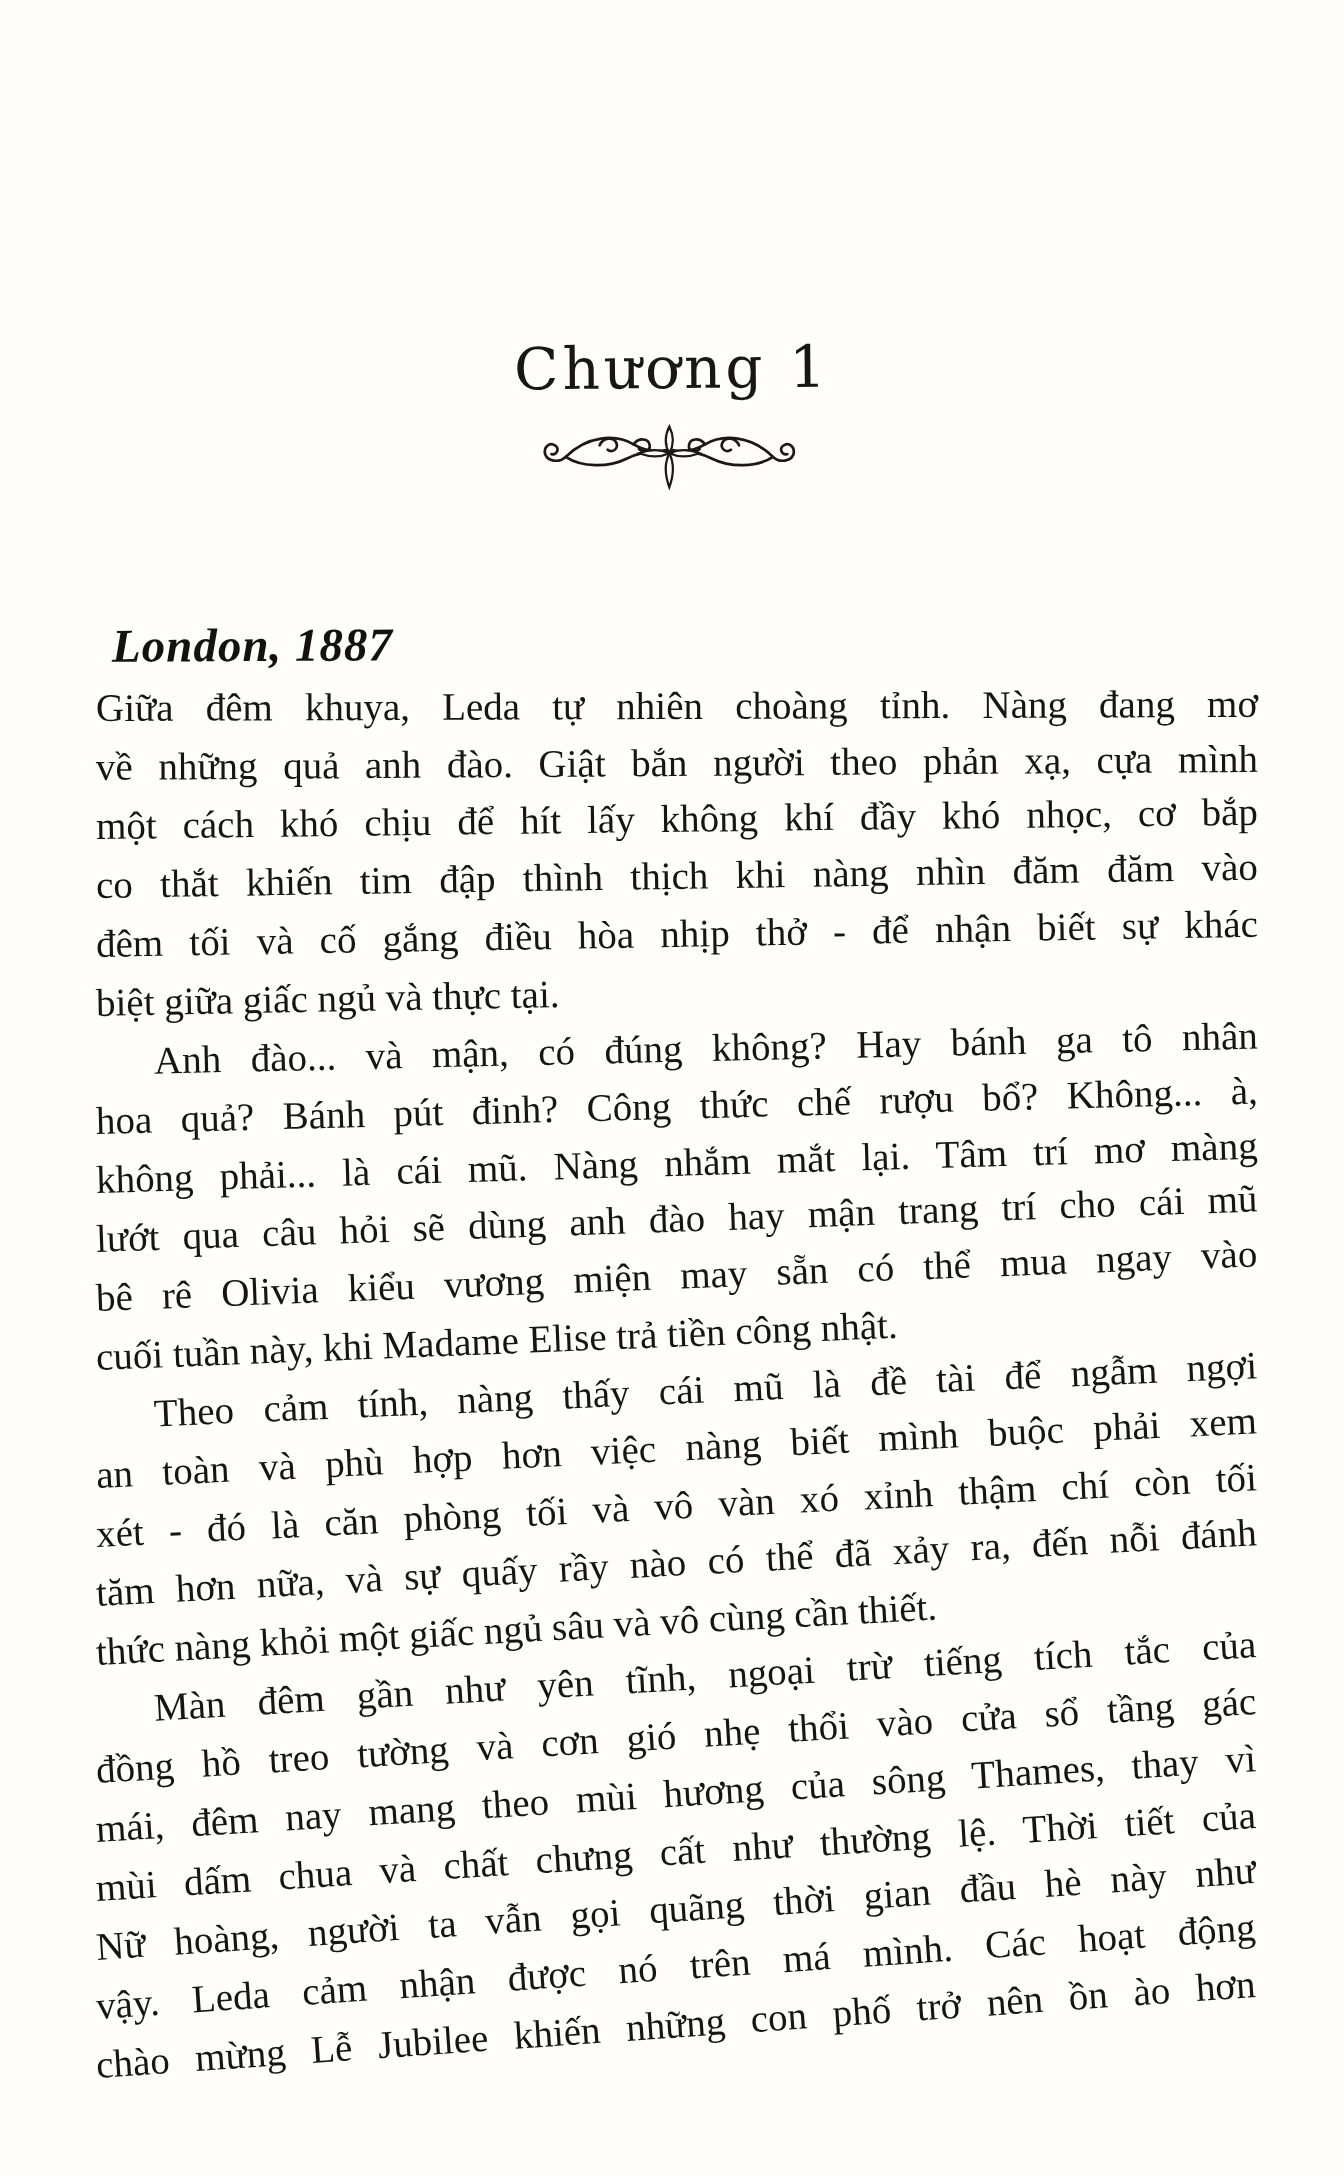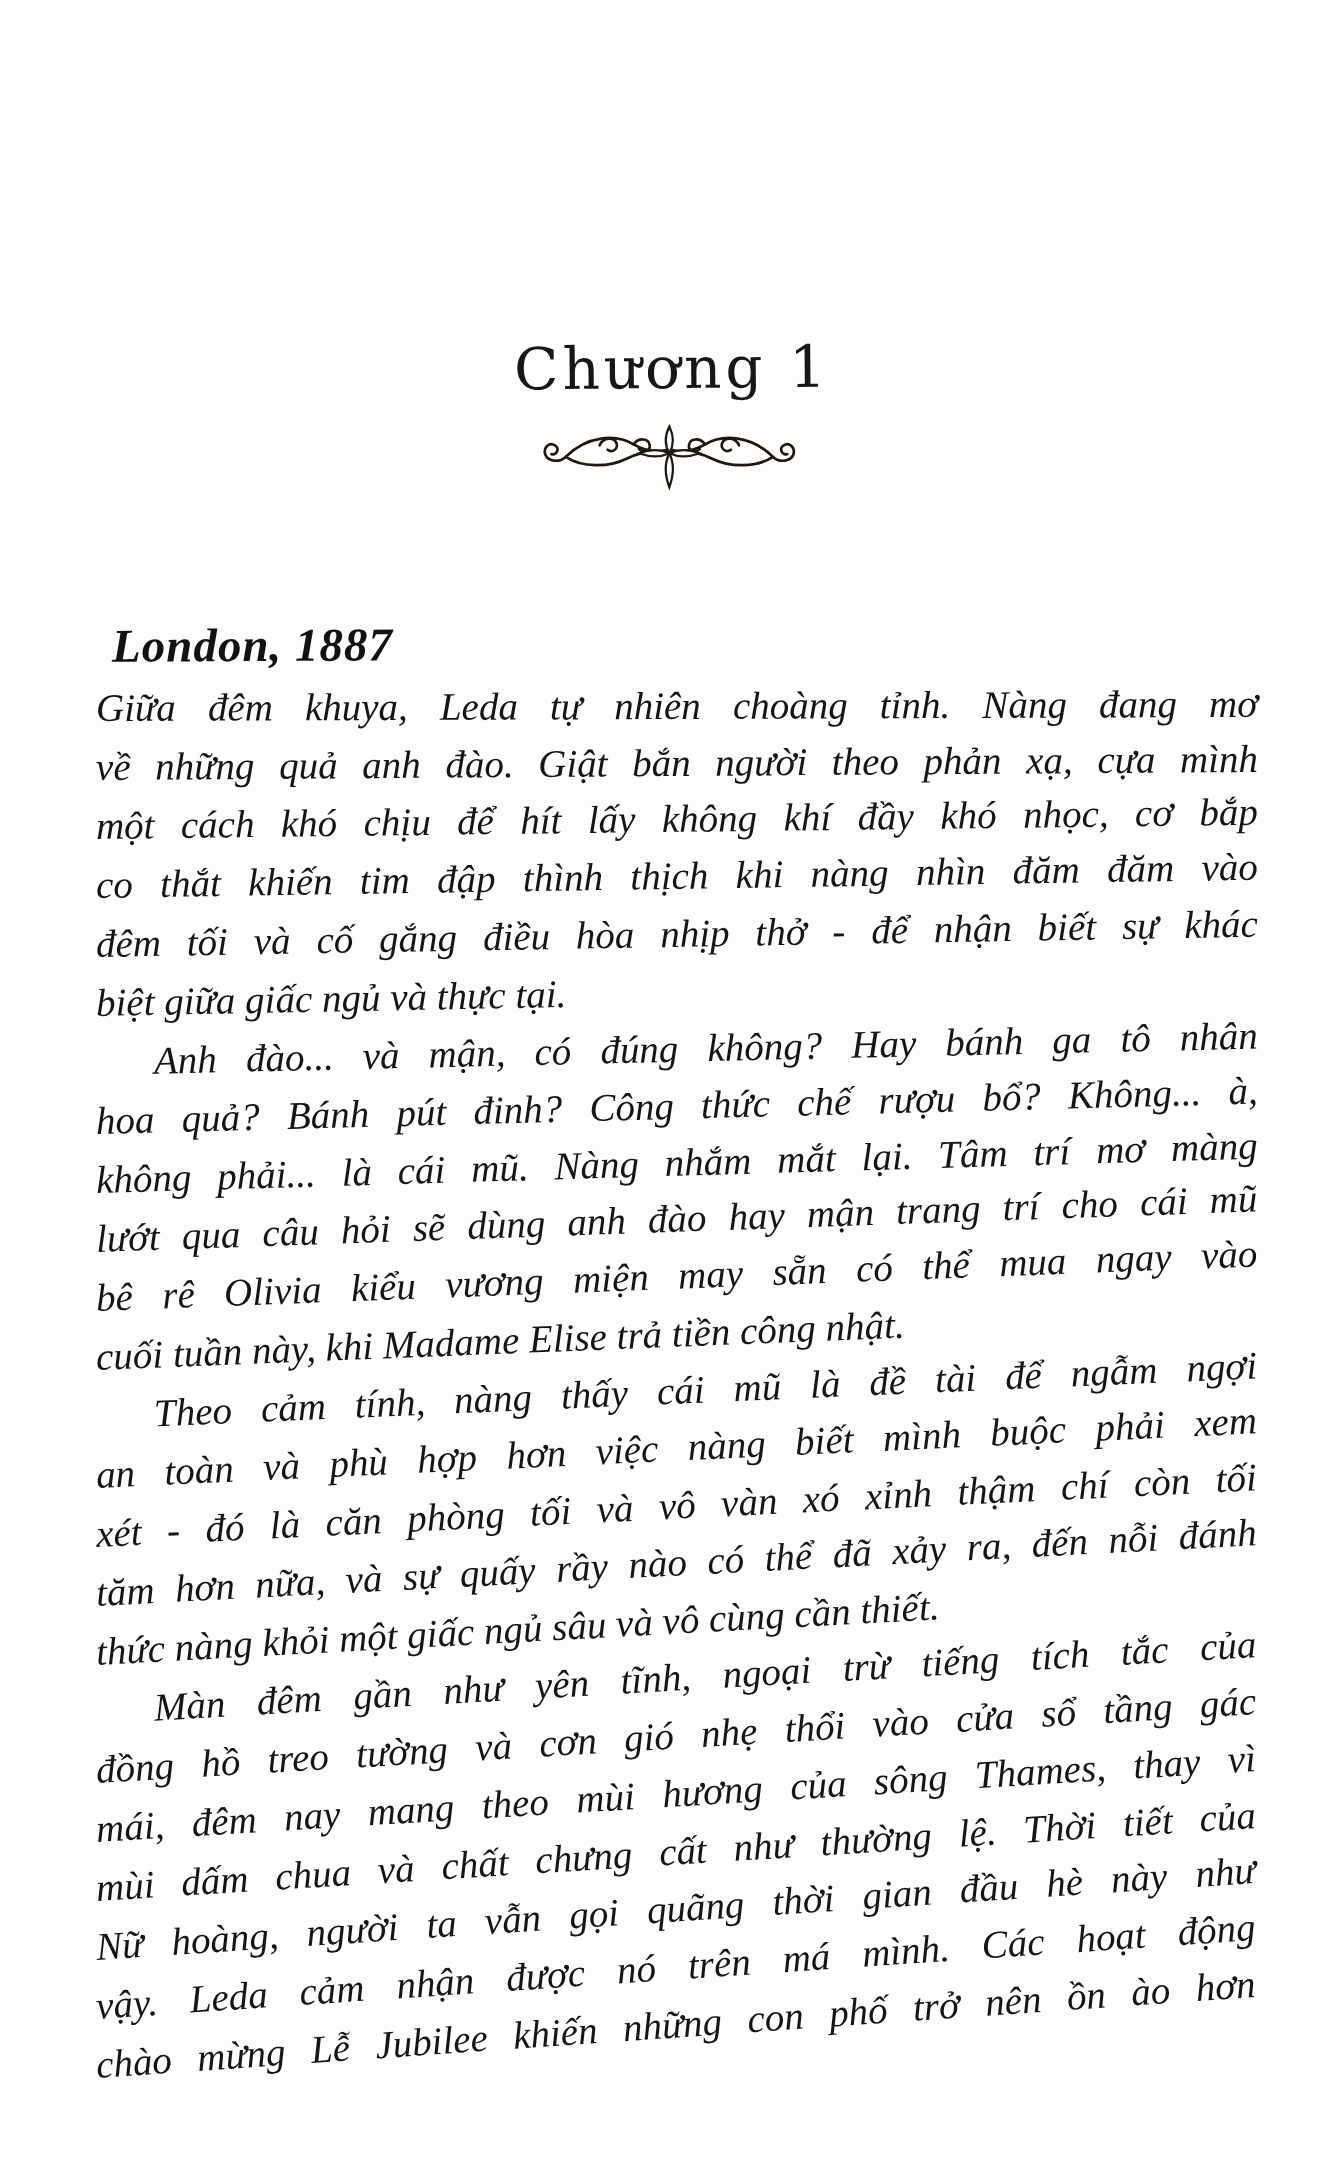--- a/index.html
+++ b/index.html
@@ -48,21 +48,20 @@
     font-size:47px;
     letter-spacing:1px;
     color:#141210;
     transform:rotate(-0.3deg);
   }
   .body-text{
     position:absolute;
     top:678px;
     left:96px;
     width:1162px;
-    font-style:italic;
   }
   .line{
     height:59px;
     line-height:59px;
     font-size:39px;
     color:#171514;
     text-align:justify;
     text-align-last:justify;
     transform:rotate(var(--r,0deg));
     transform-origin:0 50%;

